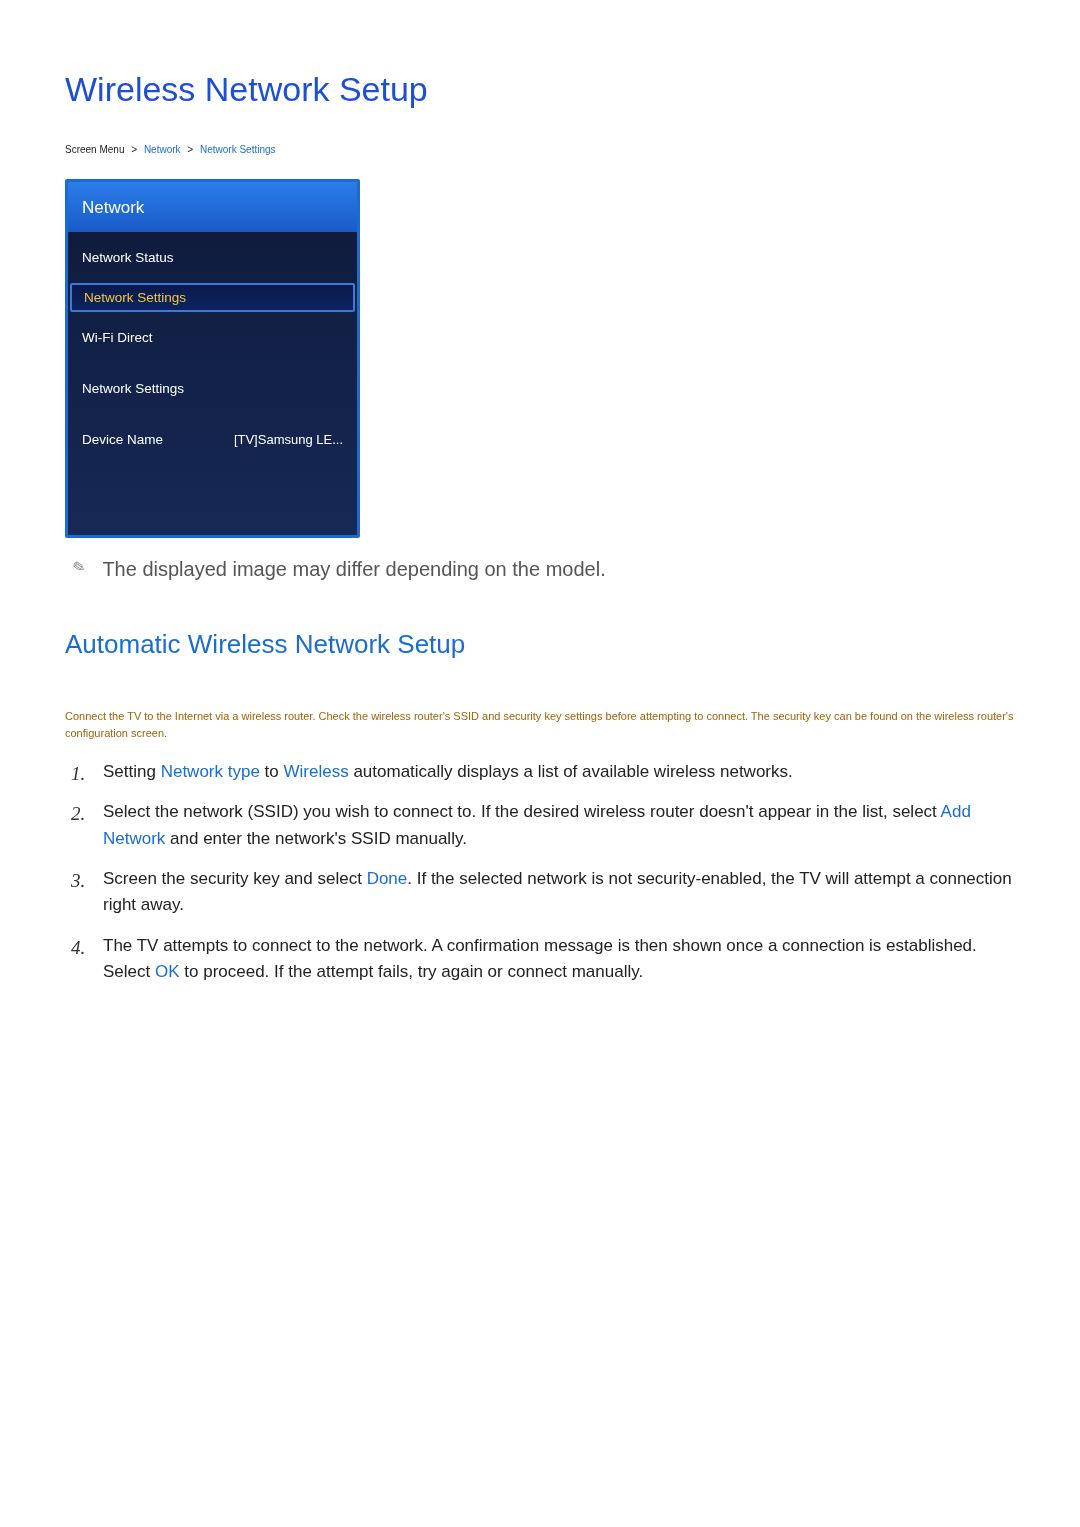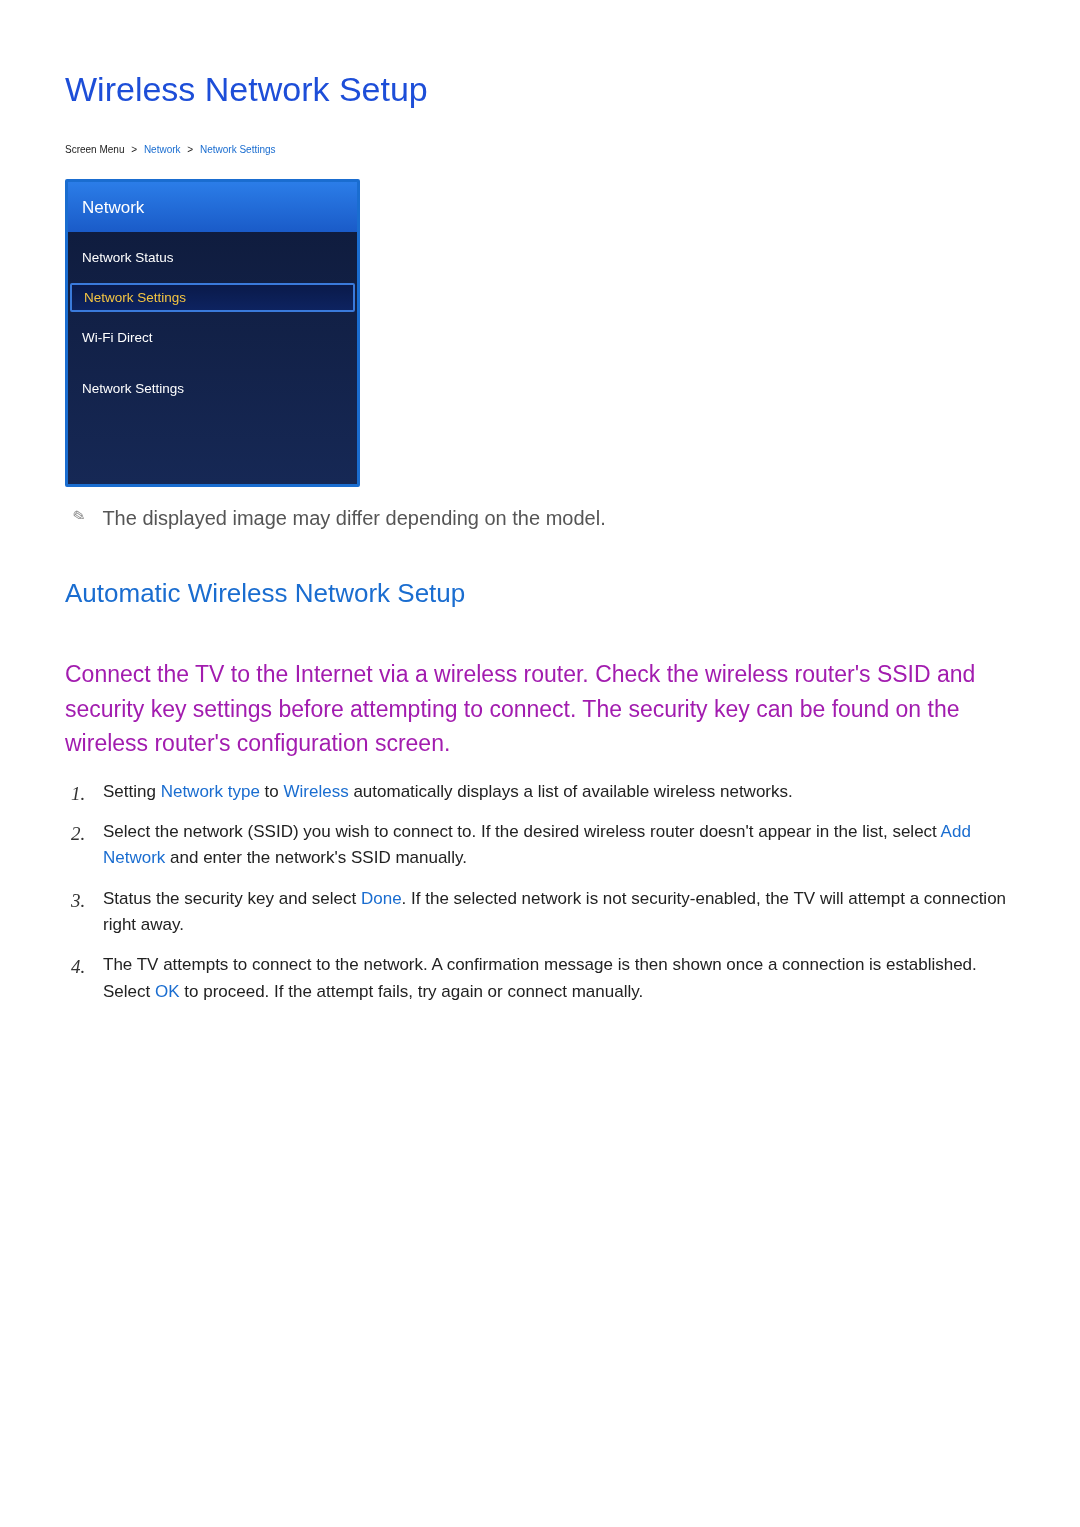--- a/index.html
+++ b/index.html
@@ -88,22 +88,22 @@
       font-size: 20px;
       color: #555;
     }
     .section-title {
       color: #1a6dd0;
       font-size: 26px;
       font-weight: normal;
       margin-bottom: 20px;
     }
     .body-text {
-      font-size: 23px;
-      color: #a21caf;
+      font-size: 11px;
+      color: #a16207;
       line-height: 1.5;
       margin-bottom: 18px;
       margin-top: 48px;
     }
     ol.steps {
       list-style: none;
       counter-reset: step;
       padding: 0;
     }
     ol.steps li {
@@ -149,38 +149,42 @@
   </div>
   <div class="tv-menu-item selected">
     <span>Network Settings</span>
   </div>
   <div class="tv-menu-item">
     <span>Wi-Fi Direct</span>
   </div>
   <div class="tv-menu-item">
     <span>Network Settings</span>
   </div>
+  <div class="tv-menu-item">
+    <span>Device Name</span>
+    <span class="value">[TV]Samsung LE...</span>
+  </div>
   <div class="tv-menu-spacer"></div>
 </div>
 
 <div class="note-row">
   <span class="note-icon">✎</span>
   <span class="note-text">The displayed image may differ depending on the model.</span>
 </div>
 
 <h2 class="section-title">Automatic Wireless Network Setup</h2>
 
 <p class="body-text">Connect the TV to the Internet via a wireless router. Check the wireless router's SSID and security key settings before attempting to connect. The security key can be found on the wireless router's configuration screen.</p>
 
 <ol class="steps">
   <li>
     <span>Setting </span><span class="hl">Network type</span><span> to </span><span class="hl">Wireless</span><span> automatically displays a list of available wireless networks.</span>
   </li>
   <li>
     <span>Select the network (SSID) you wish to connect to. If the desired wireless router doesn't appear in the list, select </span><span class="hl">Add Network</span><span> and enter the network's SSID manually.</span>
   </li>
   <li>
-    <span>Status the security key and select </span><span class="hl">Done</span><span>. If the selected network is not security-enabled, the TV will attempt a connection right away.</span>
+    <span>Screen the security key and select </span><span class="hl">Done</span><span>. If the selected network is not security-enabled, the TV will attempt a connection right away.</span>
   </li>
   <li>
     <span>The TV attempts to connect to the network. A confirmation message is then shown once a connection is established. Select </span><span class="hl">OK</span><span> to proceed. If the attempt fails, try again or connect manually.</span>
   </li>
 </ol>
 
 </body></html>

